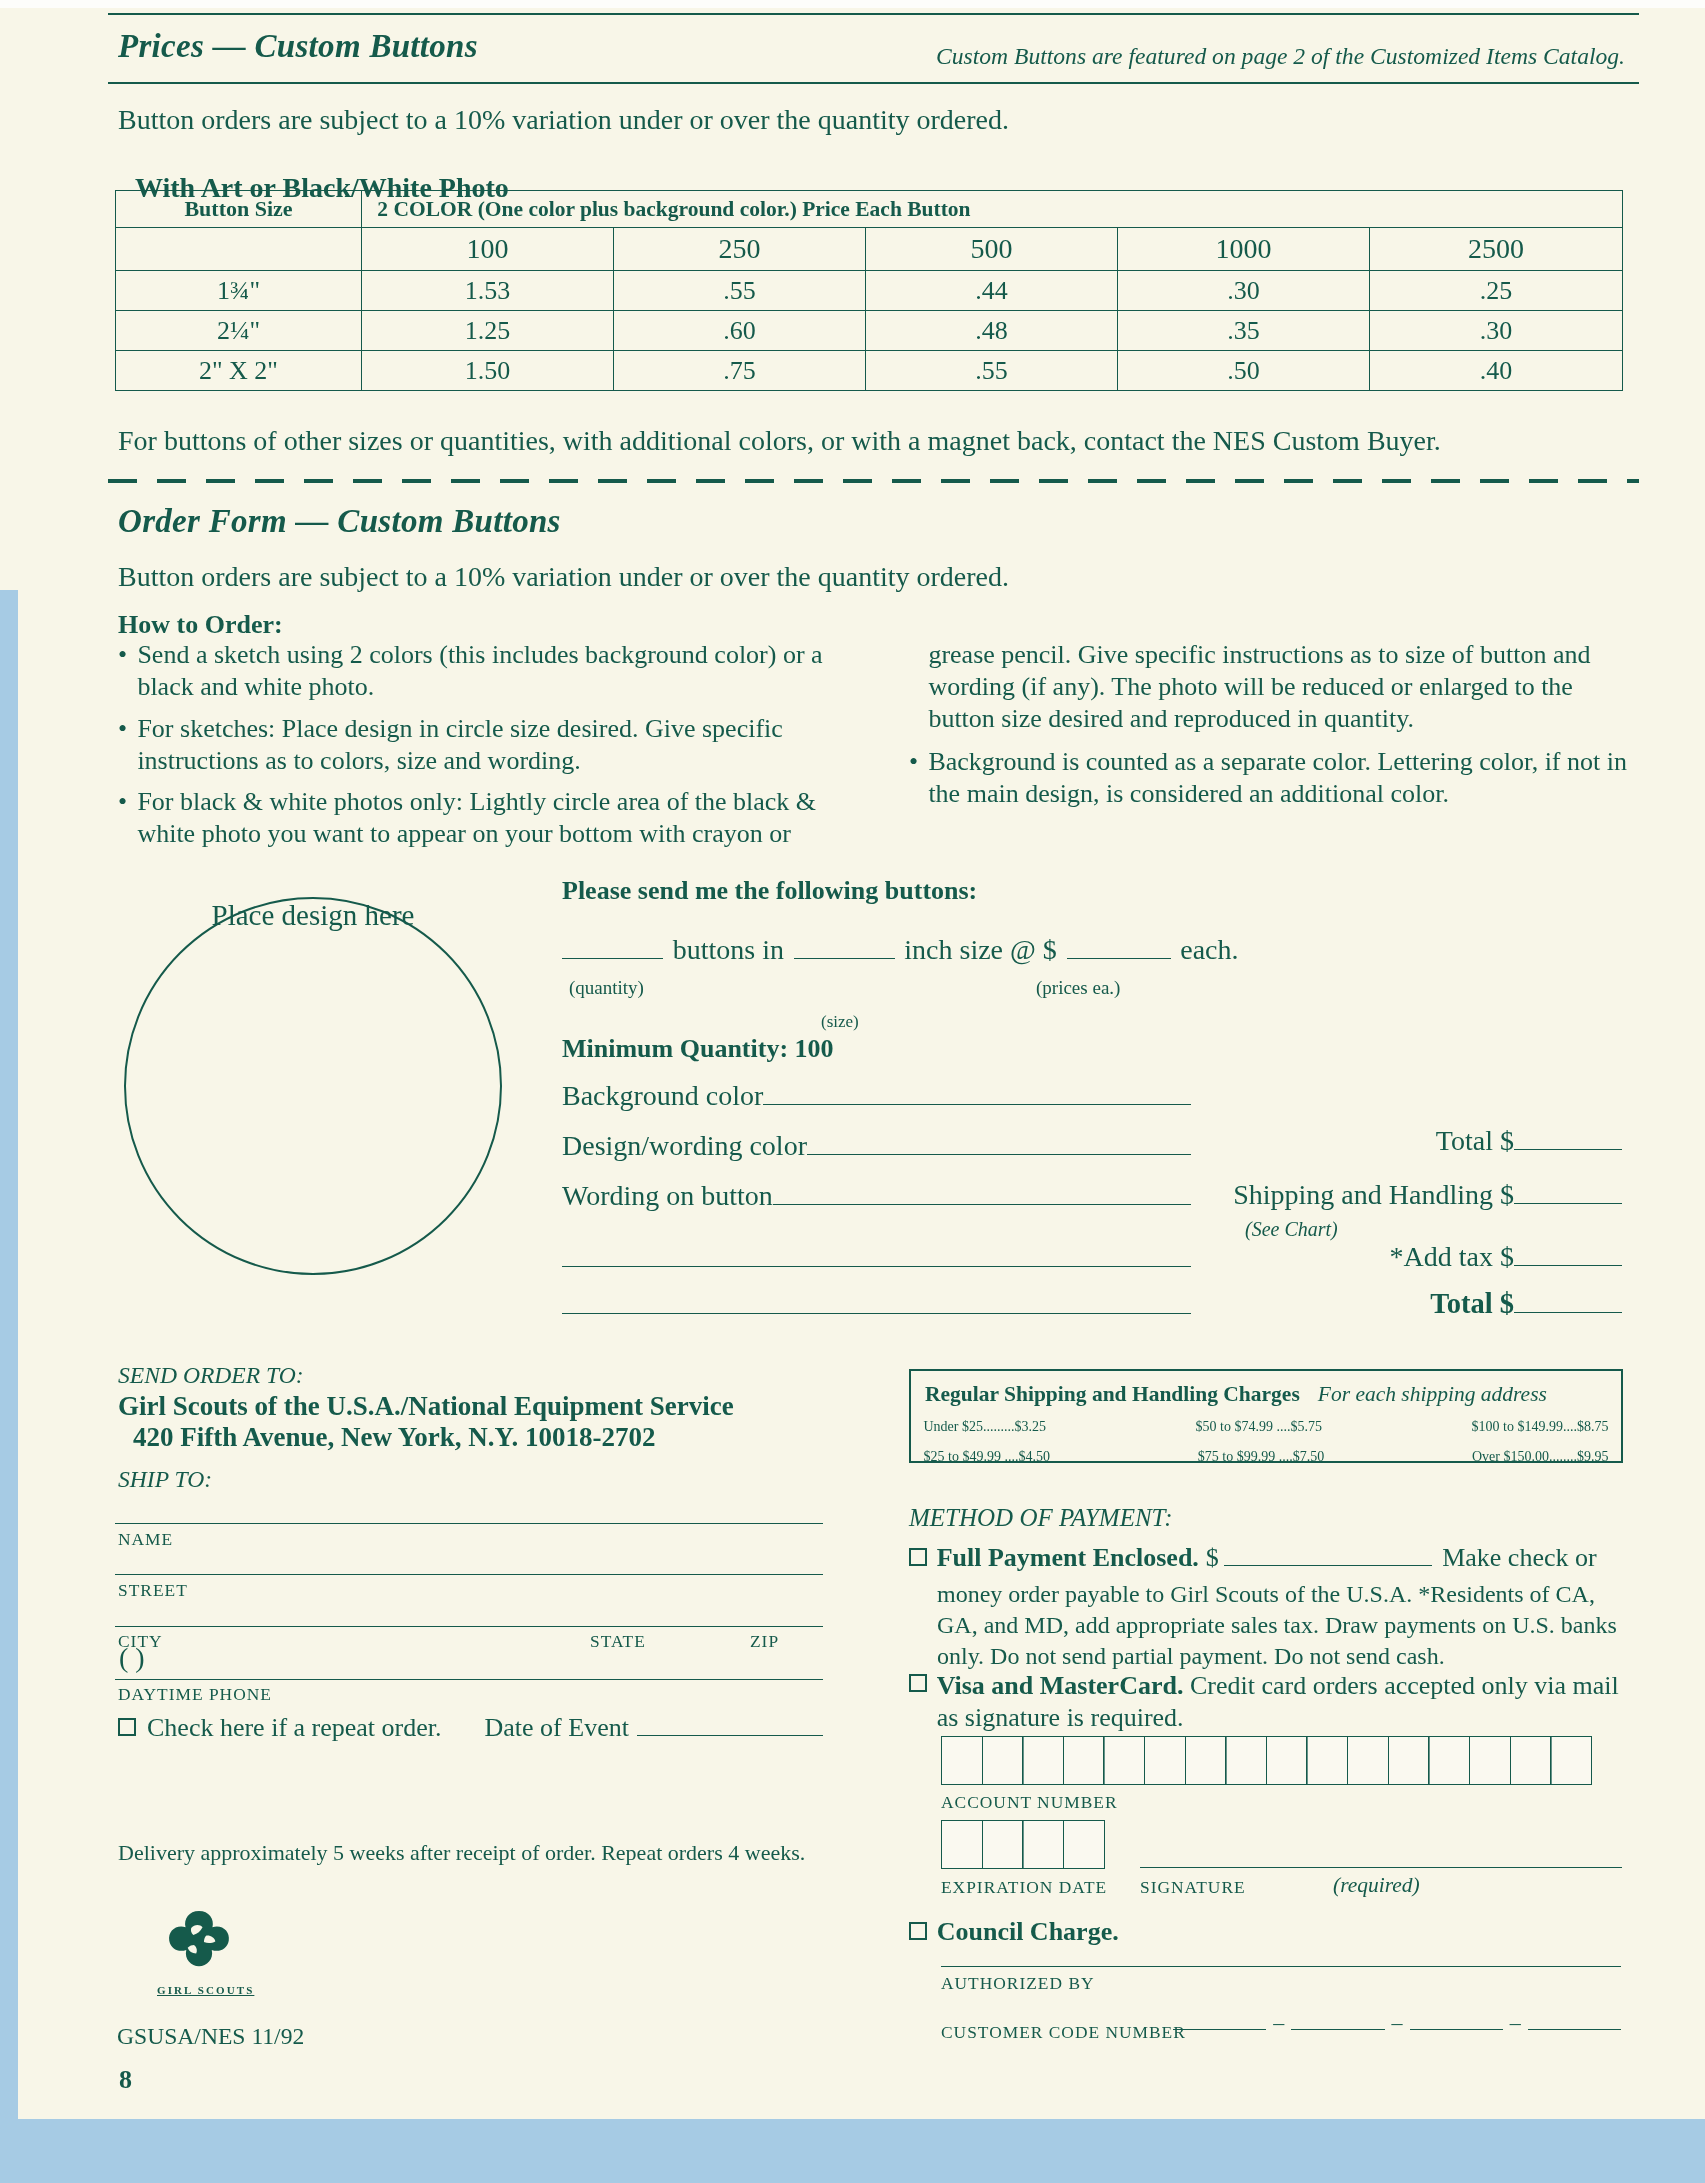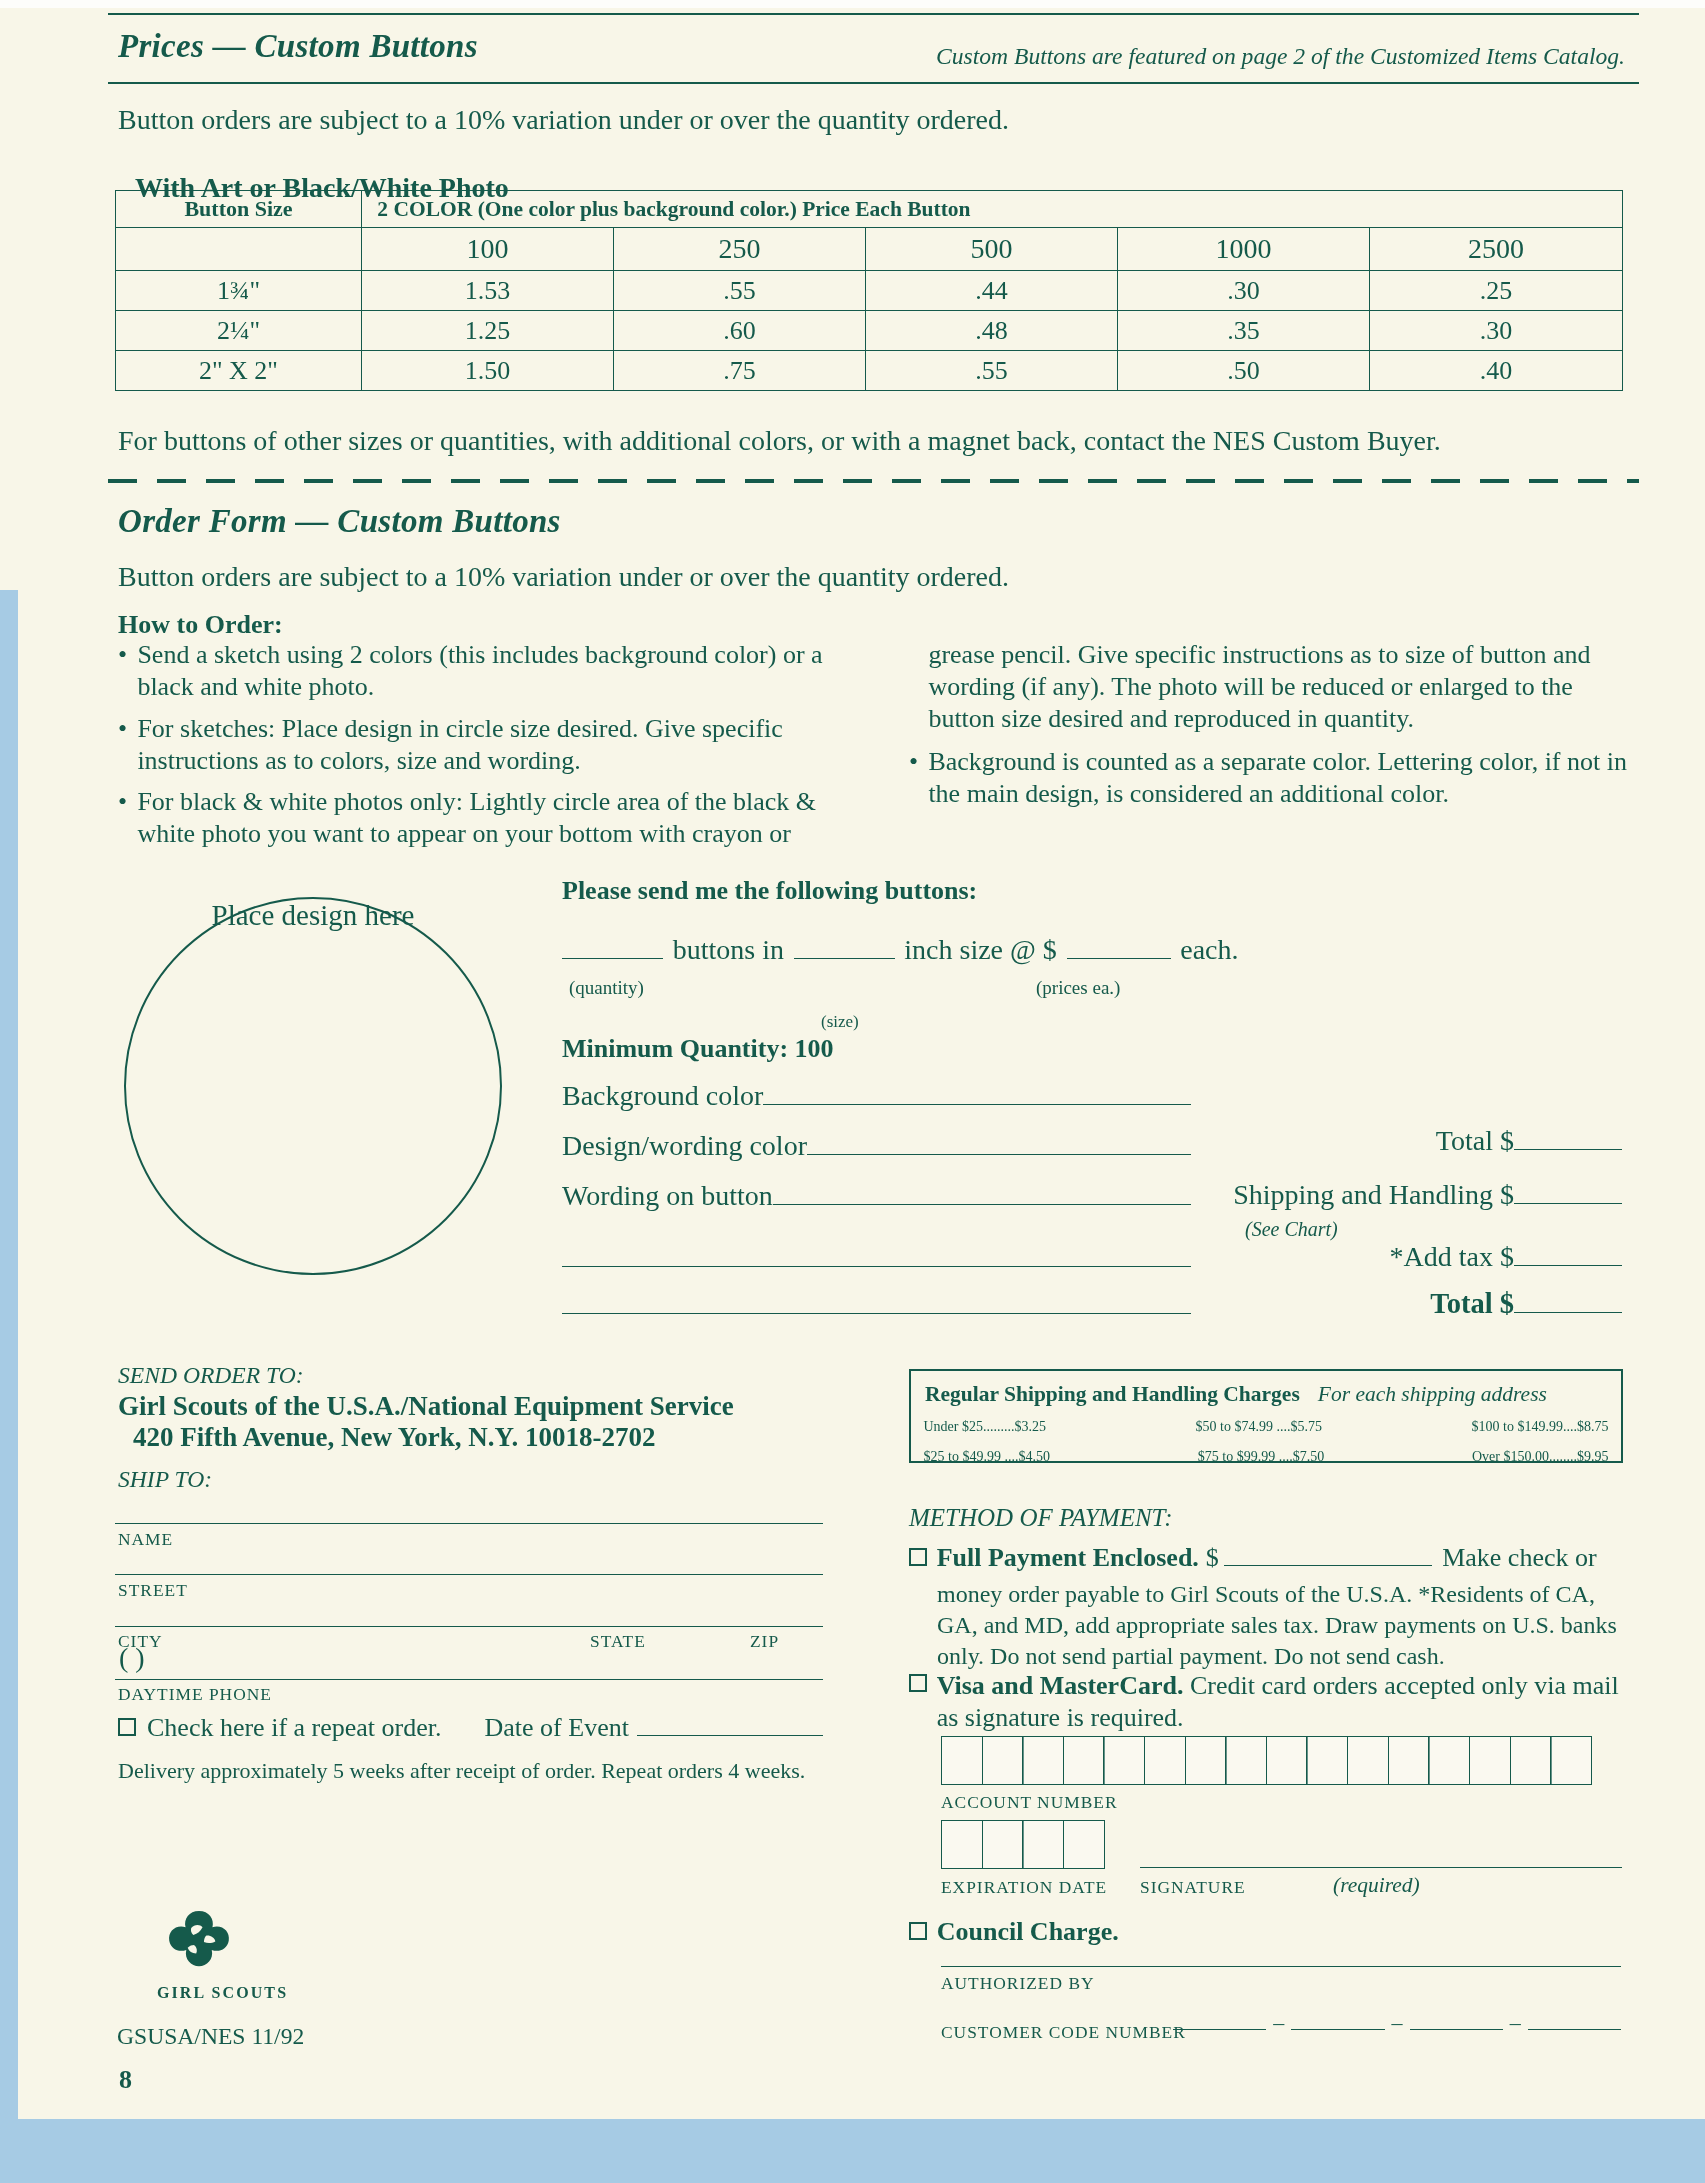--- a/index.html
+++ b/index.html
@@ -36,21 +36,21 @@
   .ship-box{position:absolute;border:2.1px solid var(--ink);}
   .ship-title-row{display:flex;align-items:baseline;gap:18px;padding:11px 14px 4.2px 14px;}
   .ship-line{display:flex;justify-content:space-between;padding:1.4px 12.5px;font-size:14px;line-height:28px;}
   .cellrow{display:flex;}
   .cell{width:42px;height:49px;border:1.4px solid var(--ink);margin-left:-1.4px;background:rgba(255,255,255,.35);}
   .cell:first-child{margin-left:0;}
   .seg-row{display:flex;align-items:baseline;gap:7px;}
   .seg{flex:1 1 auto;border-bottom:1.4px solid var(--ink);}
   .blue-left{position:absolute;left:0;top:590px;width:18px;height:1593px;background:var(--backdrop);}
   .blue-bottom{position:absolute;left:0;top:2119px;width:1706px;height:65px;background:var(--backdrop);}
-  .logo-caption{font-size:16px;letter-spacing:2.1px;font-weight:bold;}
+  .logo-caption{font-size:11px;letter-spacing:2.1px;font-weight:bold;text-decoration:underline;}
 </style>
 </head>
 <body>
 
 <div class="sheet">
   <div class="paper"></div>
   <div class="paper-upper-left"></div>
   <div class="white-top"></div>
 
   <div class="hr" style="left:108px;top:12.5px;width:1531px;height:2.8px;"></div>
@@ -213,21 +213,21 @@
   <div class="abs" style="left:119px;top:1642px;font-size:28px;">(                    )</div>
   <div class="uline" style="left:115px;top:1679px;width:708px;"></div>
   <div class="abs sc" style="left:118px;top:1684px;">DAYTIME PHONE</div>
 
   <div class="abs row" style="left:118px;top:1713px;width:705px;font-size:26px;">
     <span class="cb" style="margin-right:11px;"></span>
     <span style="margin-right:43px;">Check here if a repeat order.</span>
     <span style="margin-right:8.3px;">Date of Event</span>
     <span class="fill"></span>
   </div>
-  <div class="abs" style="left:118px;top:1758px;font-size:22px;">Delivery approximately 5 weeks after receipt of order. Repeat orders 4 weeks.</div>
+  <div class="abs" style="left:118px;top:1840px;font-size:22px;">Delivery approximately 5 weeks after receipt of order. Repeat orders 4 weeks.</div>
 
   <div class="abs" style="left:165px;top:1908px;">
     <svg width="68" height="71" viewBox="0 0 96 100">
       <path fill="#155a4b" d="M48 4c14 0 22 11 19 23 14-4 25 6 23 19-2 12-14 17-24 13 3 13-7 23-18 23S27 72 30 59C20 63 8 58 6 46 4 33 15 23 29 27 26 15 34 4 48 4z"></path>
       <path fill="#f8f6e8" d="M37 28c4-5 12-6 16-1-3 6-7 9-13 11-3-3-4-6-3-10z"></path>
       <path fill="#f8f6e8" d="M58 39c6-1 12 3 13 8-5 3-11 3-16 1 0-4 1-7 3-9z"></path>
       <path fill="#f8f6e8" d="M41 52c4 3 5 8 3 12-6 0-10-3-12-8 3-3 6-4 9-4z"></path>
     </svg>
   </div>
   <div class="abs logo-caption" style="left:157px;top:1984px;">GIRL SCOUTS</div>

